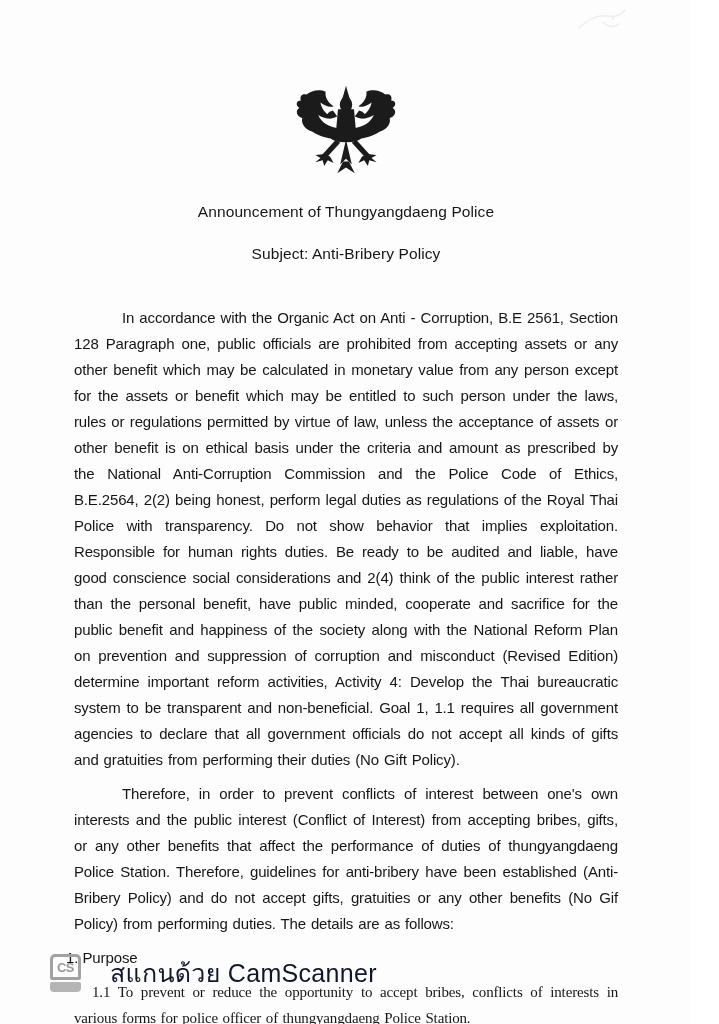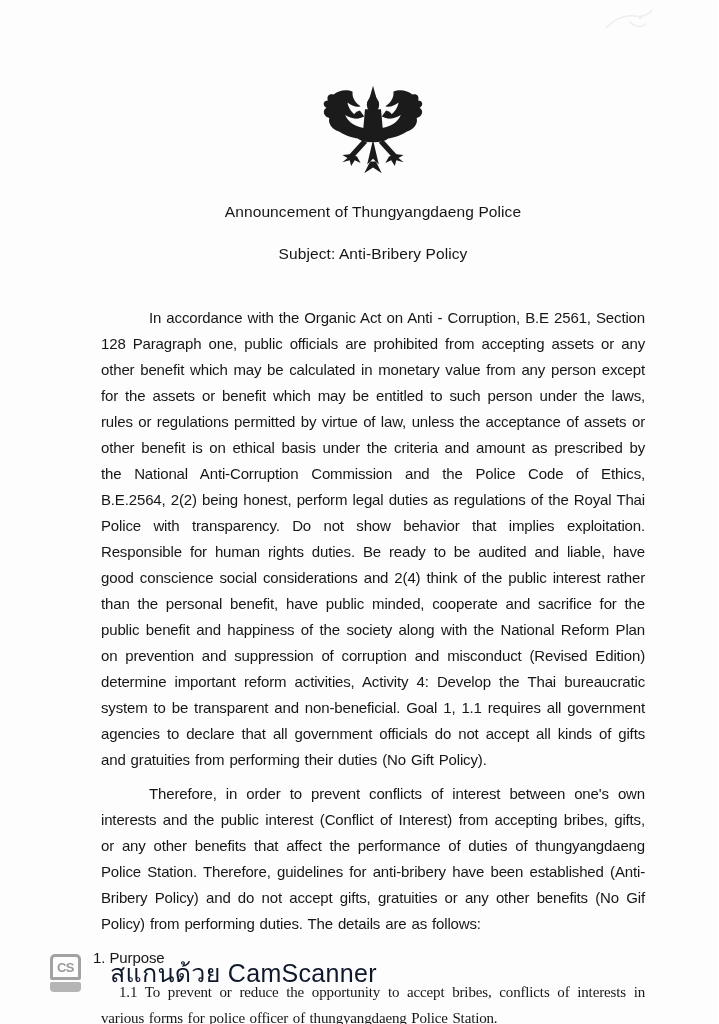--- a/index.html
+++ b/index.html
@@ -8,21 +8,20 @@
     background:#ffffff;
     font-family:"Liberation Sans", sans-serif;
     -webkit-font-smoothing:antialiased;
   }
   .page{
     position:relative;
     width:691px;height:1024px;
     background:#fdfdfd;
     overflow:hidden;
     color:#161616;
-    padding-left:27px;
   }
   .corner-mark{position:absolute;top:6px;right:48px;opacity:.55;}
   .emblem{
     width:102px;height:110px;
     margin:76px auto 0 auto;
   }
   .emblem svg{display:block;width:100%;height:100%;}
   .titles{width:560px;margin:0 auto;padding-left:1px;}
   .title{
     text-align:center;

